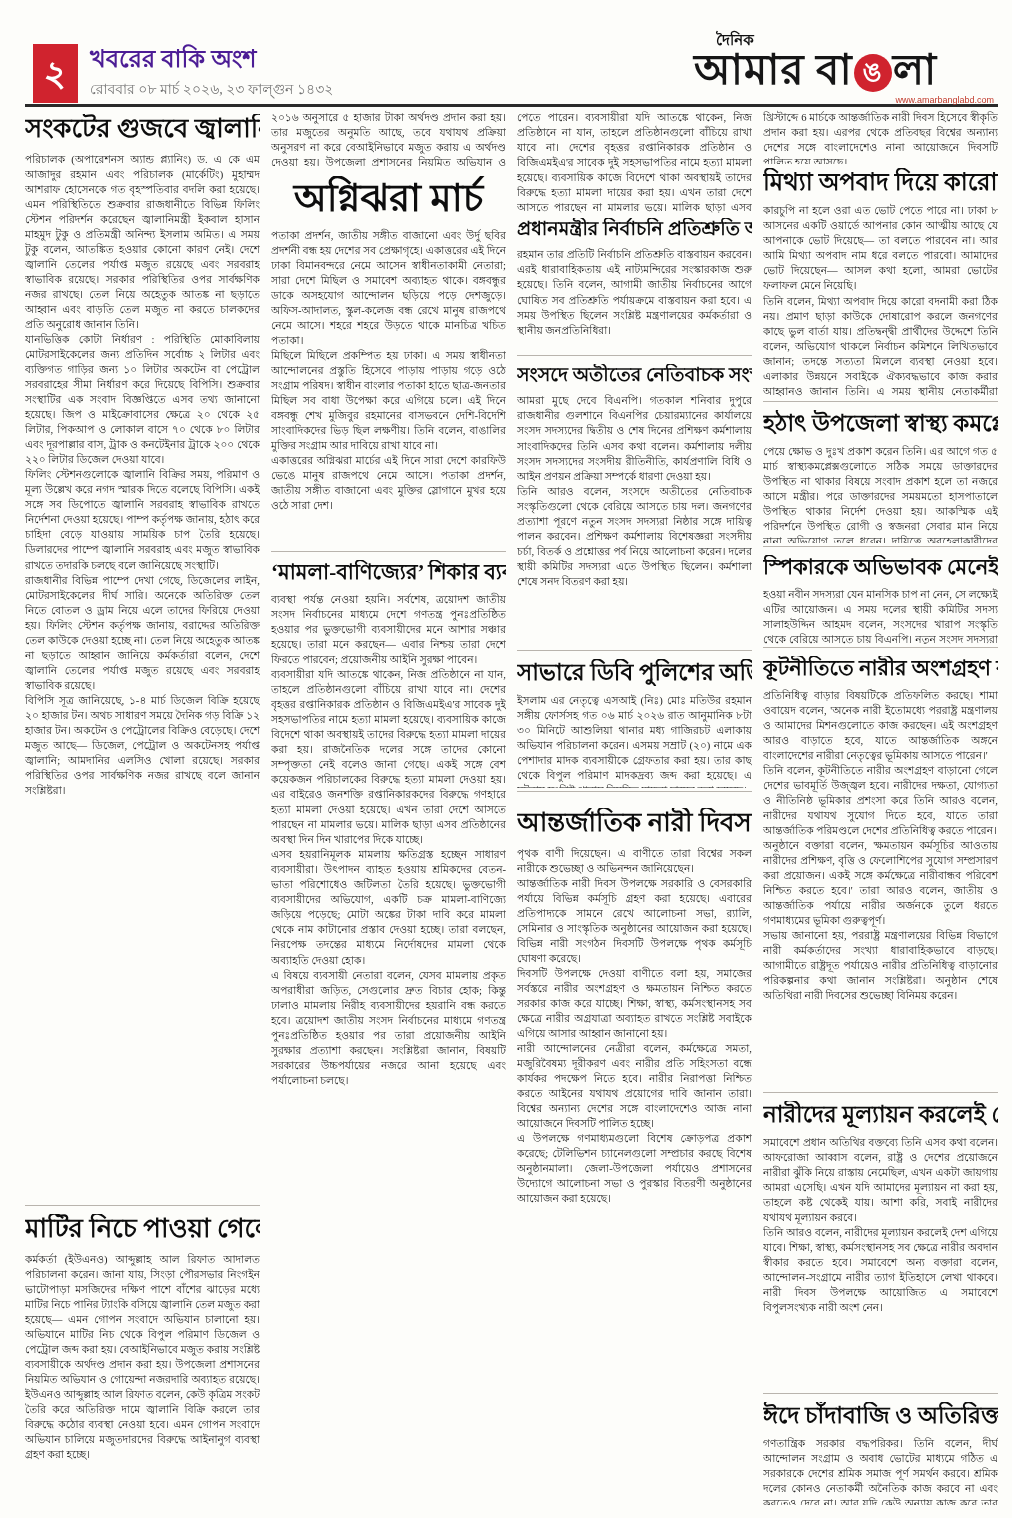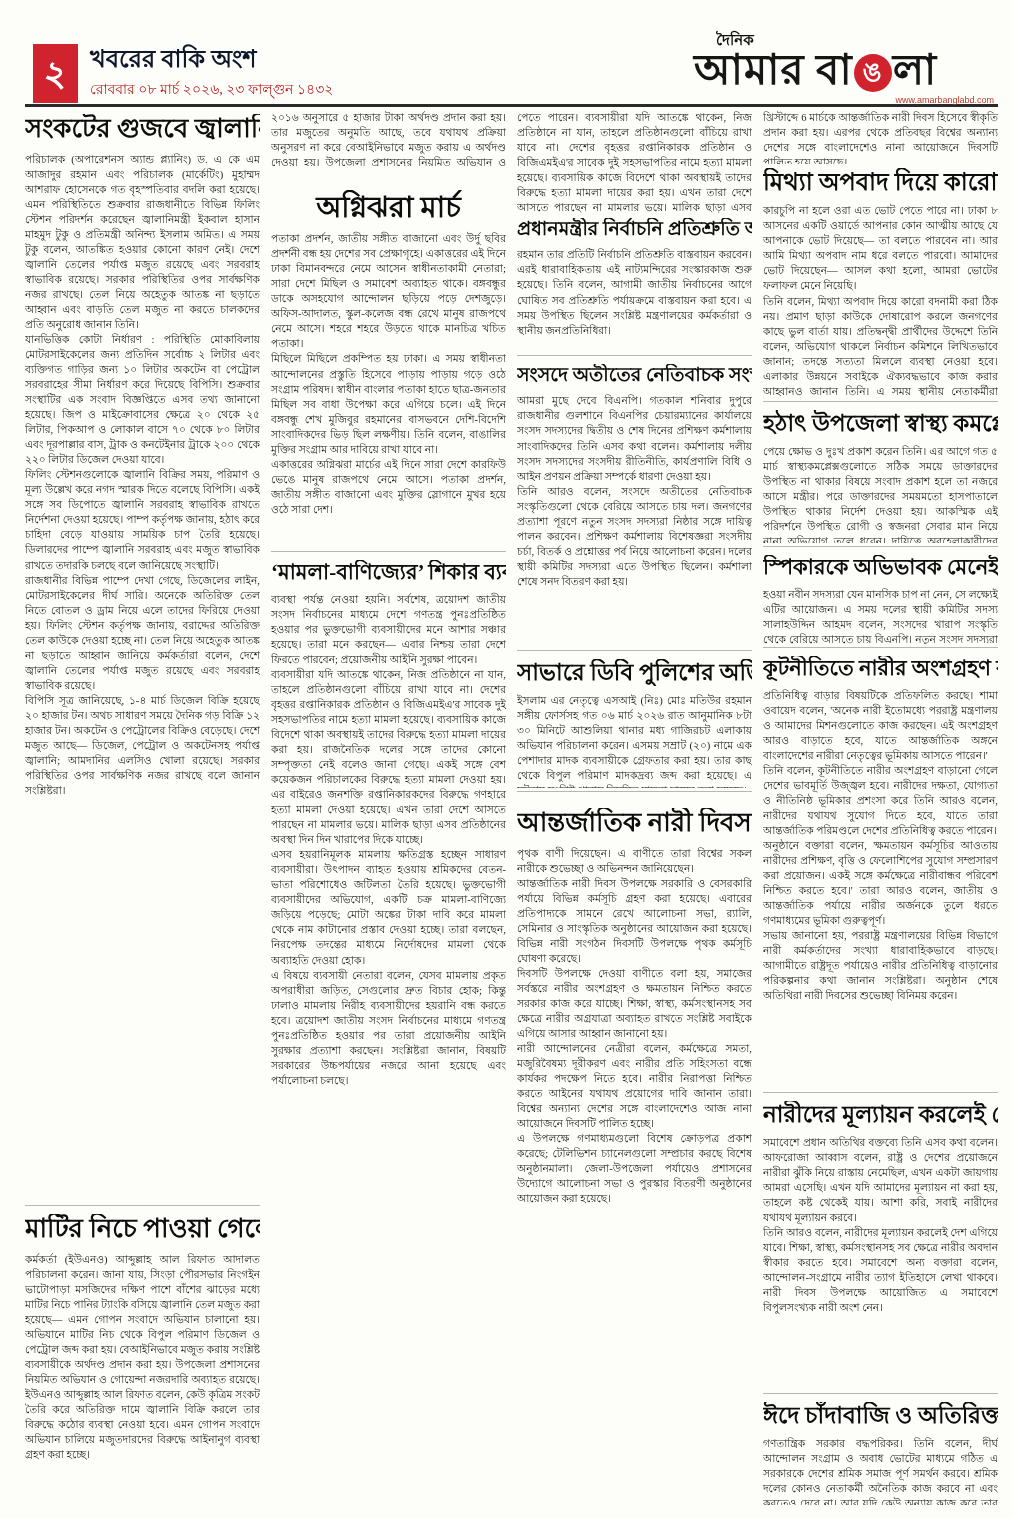--- a/index.html
+++ b/index.html
@@ -14,22 +14,22 @@
     position:absolute;top:0;left:25px;right:14px;height:104px;
     border-bottom:3px solid #2a2a2a;
   }
   .header-left{position:absolute;left:8px;top:44px;display:flex;align-items:flex-start;gap:12px;}
   .pagenum-box{
     width:45px;height:59px;background:#d0232e;display:flex;align-items:center;justify-content:center;
   }
   .pagenum-box span{
     color:#ffffff;font-size:36px;font-weight:700;transform:skewX(-10deg) rotate(-4deg);line-height:1;
   }
-  .section-title{font-size:24px;font-weight:700;line-height:1.15;margin-top:2px;color:#0f172a;}
-  .date-line{font-size:14px;color:#b91c1c;margin-top:4px;}
+  .section-title{font-size:24px;font-weight:700;line-height:1.15;margin-top:2px;color:#4c1d95;}
+  .date-line{font-size:14px;color:#737373;margin-top:4px;}
   .masthead{position:absolute;right:4px;top:33px;text-align:left;width:300px;}
   .masthead .daily{font-size:15px;font-weight:700;color:#111;margin-left:22px;line-height:1;}
   .masthead .brand{font-size:42px;font-weight:700;color:#161616;line-height:1.05;letter-spacing:1px;display:flex;align-items:flex-end;}
   .masthead .brand .circ{
     display:inline-flex;width:38px;height:38px;border-radius:50%;background:#d0232e;color:#fff;
     align-items:center;justify-content:center;font-size:26px;margin:0 1px;flex:0 0 auto;
   }
   .masthead .site{font-size:9px;color:#c0392b;text-align:right;margin-top:3px;font-family:"Liberation Sans","DejaVu Sans",sans-serif;}
   
   .cols{
@@ -89,21 +89,21 @@
         <div class="headline" style="font-size:26px">মাটির নিচে পাওয়া গেলো মজুত</div>
         <div class="body">কর্মকর্তা (ইউএনও) আব্দুল্লাহ আল রিফাত আদালত পরিচালনা করেন। জানা যায়, সিংড়া পৌরসভার নিংগইন ভাটোপাড়া মসজিদের দক্ষিণ পাশে বাঁশের ঝাড়ের মধ্যে মাটির নিচে পানির ট্যাংকি বসিয়ে জ্বালানি তেল মজুত করা হয়েছে— এমন গোপন সংবাদে অভিযান চালানো হয়। অভিযানে মাটির নিচ থেকে বিপুল পরিমাণ ডিজেল ও পেট্রোল জব্দ করা হয়। বেআইনিভাবে মজুত করায় সংশ্লিষ্ট ব্যবসায়ীকে অর্থদণ্ড প্রদান করা হয়। উপজেলা প্রশাসনের নিয়মিত অভিযান ও গোয়েন্দা নজরদারি অব্যাহত রয়েছে। ইউএনও আব্দুল্লাহ আল রিফাত বলেন, কেউ কৃত্রিম সংকট তৈরি করে অতিরিক্ত দামে জ্বালানি বিক্রি করলে তার বিরুদ্ধে কঠোর ব্যবস্থা নেওয়া হবে। এমন গোপন সংবাদে অভিযান চালিয়ে মজুতদারদের বিরুদ্ধে আইনানুগ ব্যবস্থা গ্রহণ করা হচ্ছে।</div>
       </div>
     </div>
 
     <div class="col">
       <div class="article first" style="height:56px">
         <div class="body">২০১৬ অনুসারে ৫ হাজার টাকা অর্থদণ্ড প্রদান করা হয়। তার মজুতের অনুমতি আছে, তবে যথাযথ প্রক্রিয়া অনুসরণ না করে বেআইনিভাবে মজুত করায় এ অর্থদণ্ড দেওয়া হয়। উপজেলা প্রশাসনের নিয়মিত অভিযান ও গোয়েন্দা নজরদারি অব্যাহত রয়েছে।</div>
       </div>
       <div class="article" style="height:382px">
-        <div class="headline" style="font-size:29px;margin-top:24px">অগ্নিঝরা মার্চ</div>
+        <div class="headline" style="font-size:38px;margin-top:10px">অগ্নিঝরা মার্চ</div>
         <div class="body">পতাকা প্রদর্শন, জাতীয় সঙ্গীত বাজানো এবং উর্দু ছবির প্রদর্শনী বন্ধ হয় দেশের সব প্রেক্ষাগৃহে। একাত্তরের এই দিনে ঢাকা বিমানবন্দরে নেমে আসেন স্বাধীনতাকামী নেতারা; সারা দেশে মিছিল ও সমাবেশ অব্যাহত থাকে। বঙ্গবন্ধুর ডাকে অসহযোগ আন্দোলন ছড়িয়ে পড়ে দেশজুড়ে। অফিস-আদালত, স্কুল-কলেজ বন্ধ রেখে মানুষ রাজপথে নেমে আসে। শহরে শহরে উড়তে থাকে মানচিত্র খচিত পতাকা।
 মিছিলে মিছিলে প্রকম্পিত হয় ঢাকা। এ সময় স্বাধীনতা আন্দোলনের প্রস্তুতি হিসেবে পাড়ায় পাড়ায় গড়ে ওঠে সংগ্রাম পরিষদ। স্বাধীন বাংলার পতাকা হাতে ছাত্র-জনতার মিছিল সব বাধা উপেক্ষা করে এগিয়ে চলে। এই দিনে বঙ্গবন্ধু শেখ মুজিবুর রহমানের বাসভবনে দেশি-বিদেশি সাংবাদিকদের ভিড় ছিল লক্ষণীয়। তিনি বলেন, বাঙালির মুক্তির সংগ্রাম আর দাবিয়ে রাখা যাবে না।
 একাত্তরের অগ্নিঝরা মার্চের এই দিনে সারা দেশে কারফিউ ভেঙে মানুষ রাজপথে নেমে আসে। পতাকা প্রদর্শন, জাতীয় সঙ্গীত বাজানো এবং মুক্তির স্লোগানে মুখর হয়ে ওঠে সারা দেশ।</div>
       </div>
       <div class="article rule" style="height:950px">
         <div class="headline" style="font-size:21px">‘মামলা-বাণিজ্যের’ শিকার ব্যবসায়ীরা</div>
         <div class="body">ব্যবস্থা পর্যন্ত নেওয়া হয়নি। সর্বশেষ, ত্রয়োদশ জাতীয় সংসদ নির্বাচনের মাধ্যমে দেশে গণতন্ত্র পুনঃপ্রতিষ্ঠিত হওয়ার পর ভুক্তভোগী ব্যবসায়ীদের মনে আশার সঞ্চার হয়েছে। তারা মনে করছেন— এবার নিশ্চয় তারা দেশে ফিরতে পারবেন; প্রয়োজনীয় আইনি সুরক্ষা পাবেন।
 ব্যবসায়ীরা যদি আতঙ্কে থাকেন, নিজ প্রতিষ্ঠানে না যান, তাহলে প্রতিষ্ঠানগুলো বাঁচিয়ে রাখা যাবে না। দেশের বৃহত্তর রপ্তানিকারক প্রতিষ্ঠান ও বিজিএমইএ'র সাবেক দুই সহসভাপতির নামে হত্যা মামলা হয়েছে। ব্যবসায়িক কাজে বিদেশে থাকা অবস্থায়ই তাদের বিরুদ্ধে হত্যা মামলা দায়ের করা হয়। রাজনৈতিক দলের সঙ্গে তাদের কোনো সম্পৃক্ততা নেই বলেও জানা গেছে। একই সঙ্গে বেশ কয়েকজন পরিচালকের বিরুদ্ধে হত্যা মামলা দেওয়া হয়। এর বাইরেও জনশক্তি রপ্তানিকারকদের বিরুদ্ধে গণহারে হত্যা মামলা দেওয়া হয়েছে। এখন তারা দেশে আসতে পারছেন না মামলার ভয়ে। মালিক ছাড়া এসব প্রতিষ্ঠানের অবস্থা দিন দিন খারাপের দিকে যাচ্ছে।
 এসব হয়রানিমূলক মামলায় ক্ষতিগ্রস্ত হচ্ছেন সাধারণ ব্যবসায়ীরা। উৎপাদন ব্যাহত হওয়ায় শ্রমিকদের বেতন-ভাতা পরিশোধেও জটিলতা তৈরি হয়েছে। ভুক্তভোগী ব্যবসায়ীদের অভিযোগ, একটি চক্র মামলা-বাণিজ্যে জড়িয়ে পড়েছে; মোটা অঙ্কের টাকা দাবি করে মামলা থেকে নাম কাটানোর প্রস্তাব দেওয়া হচ্ছে। তারা বলছেন, নিরপেক্ষ তদন্তের মাধ্যমে নির্দোষদের মামলা থেকে অব্যাহতি দেওয়া হোক।
 এ বিষয়ে ব্যবসায়ী নেতারা বলেন, যেসব মামলায় প্রকৃত অপরাধীরা জড়িত, সেগুলোর দ্রুত বিচার হোক; কিন্তু ঢালাও মামলায় নিরীহ ব্যবসায়ীদের হয়রানি বন্ধ করতে হবে। ত্রয়োদশ জাতীয় সংসদ নির্বাচনের মাধ্যমে গণতন্ত্র পুনঃপ্রতিষ্ঠিত হওয়ার পর তারা প্রয়োজনীয় আইনি সুরক্ষার প্রত্যাশা করছেন। সংশ্লিষ্টরা জানান, বিষয়টি সরকারের উচ্চপর্যায়ের নজরে আনা হয়েছে এবং পর্যালোচনা চলছে।</div>

